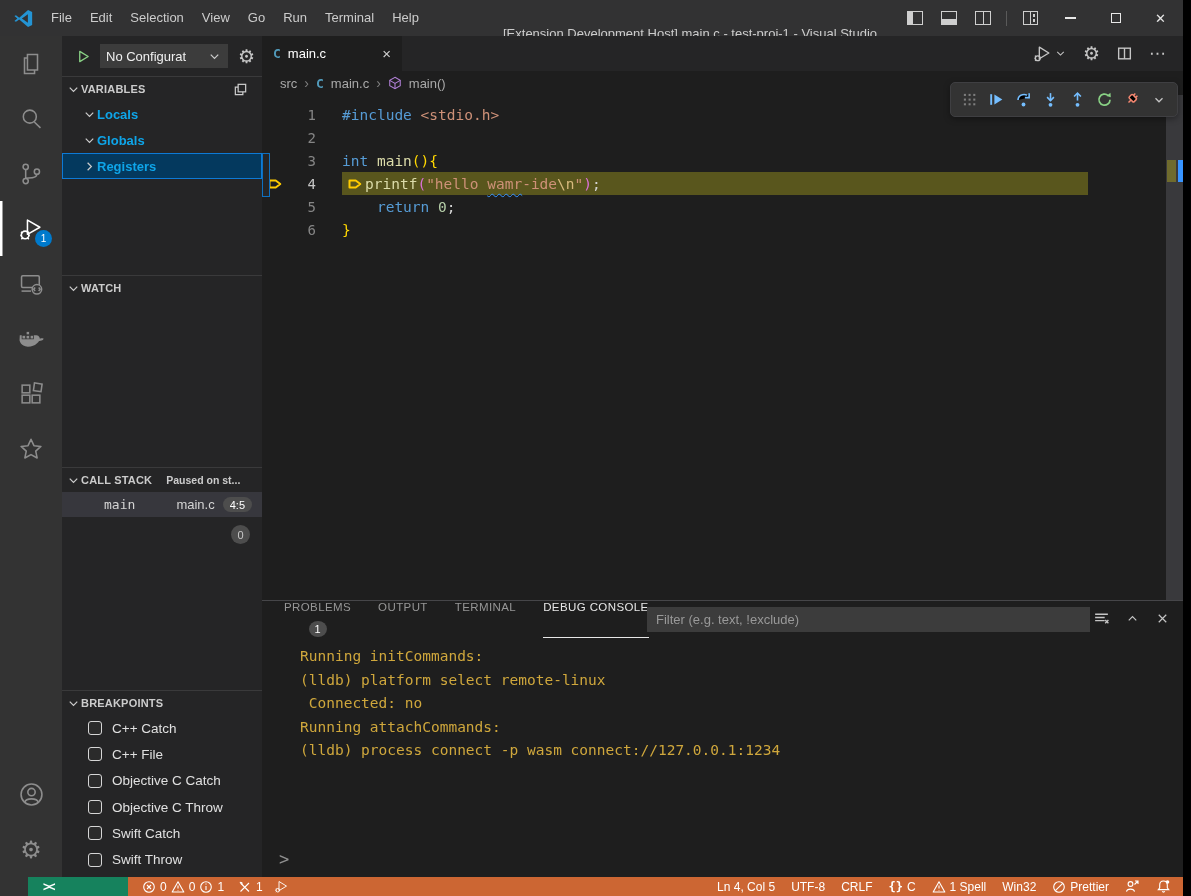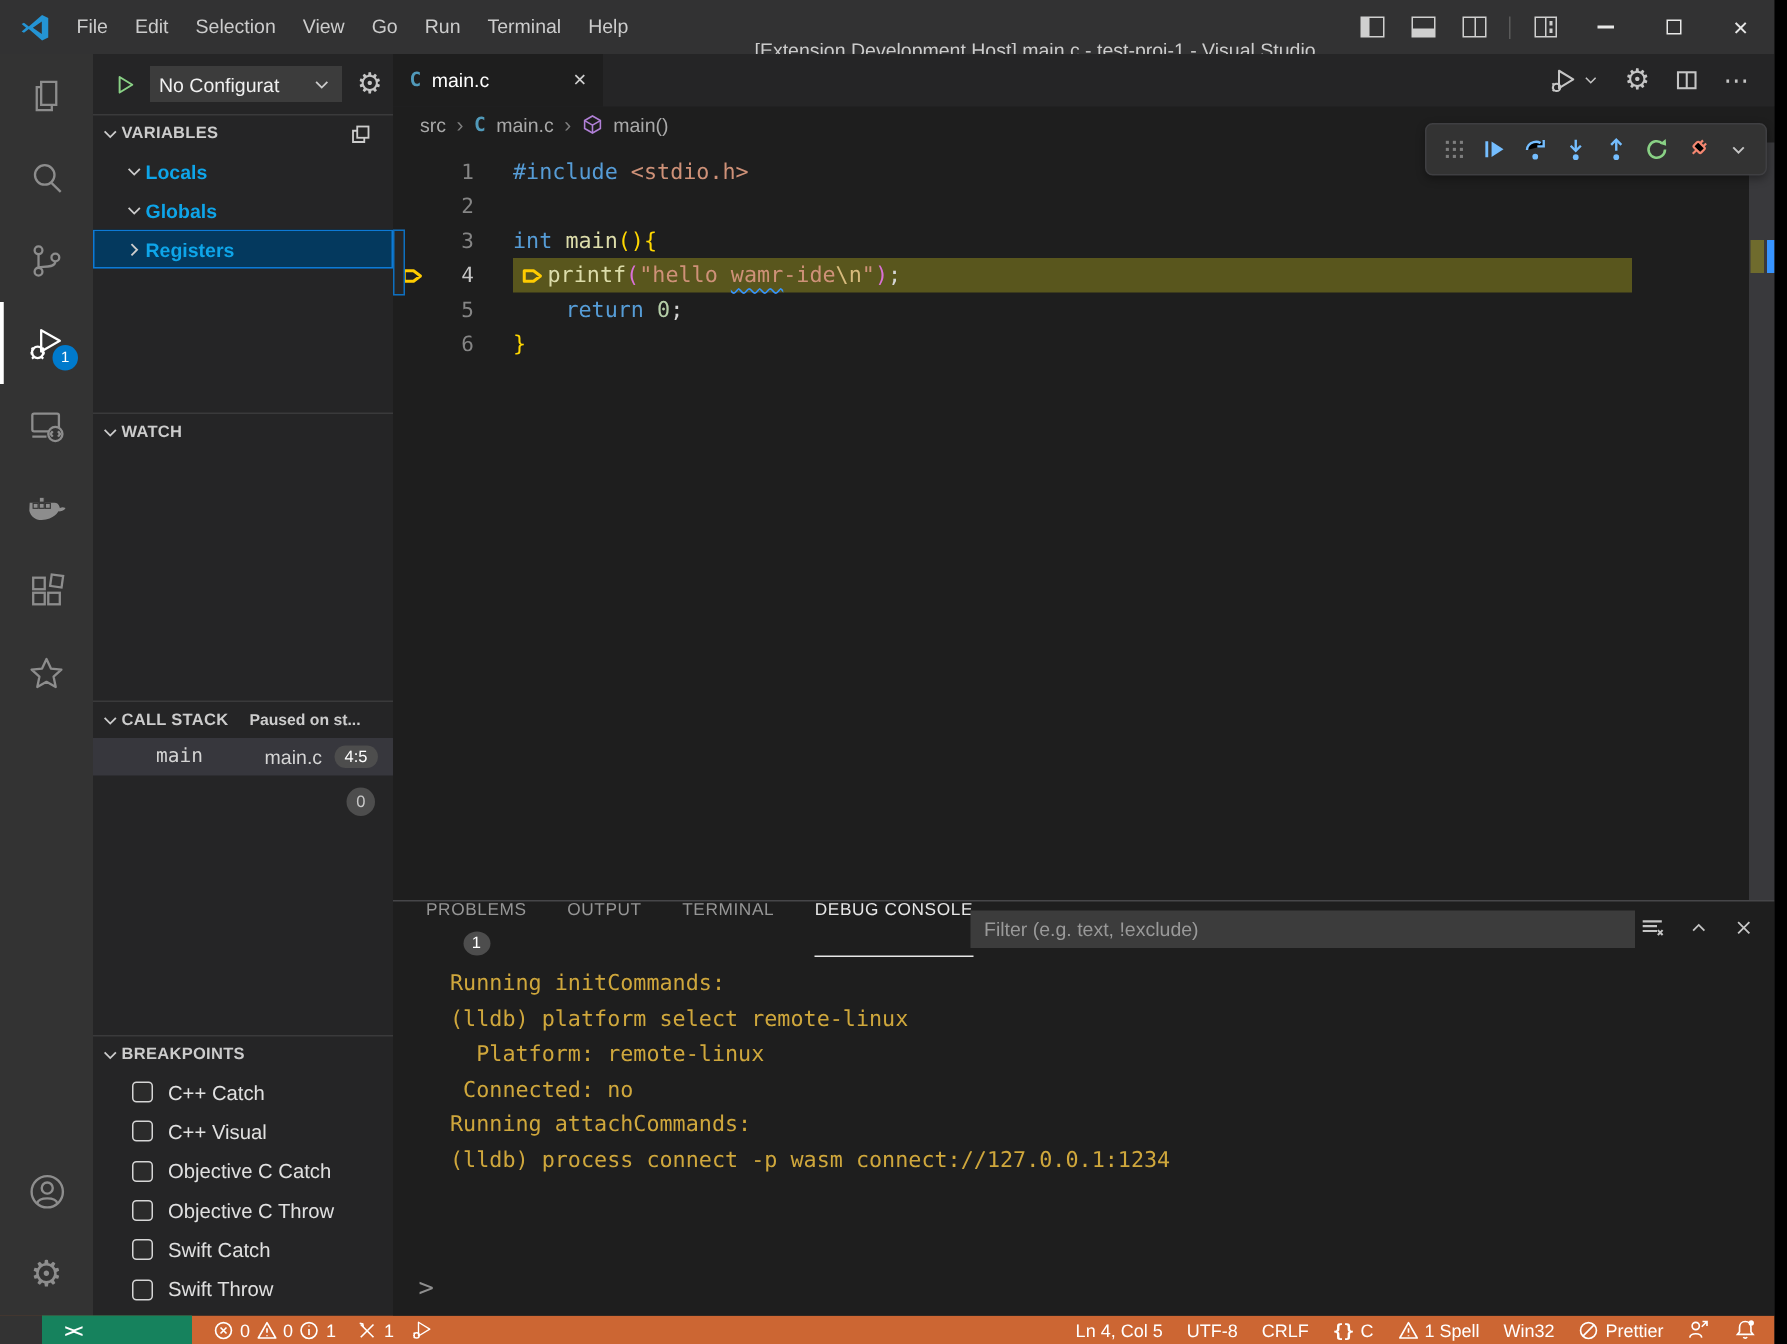--- a/index.html
+++ b/index.html
@@ -324,21 +324,21 @@
             </svg>
           <span class="ttl">BREAKPOINTS</span>
         </div>
         <div id="breakpoints-list">
             <div class="bp-row">
               <span class="checkbox"></span>
               <span>C++ Catch</span>
             </div>
             <div class="bp-row">
               <span class="checkbox"></span>
-              <span>C++ Visual</span>
+              <span>C++ File</span>
             </div>
             <div class="bp-row">
               <span class="checkbox"></span>
               <span>Objective C Catch</span>
             </div>
             <div class="bp-row">
               <span class="checkbox"></span>
               <span>Objective C Throw</span>
             </div>
             <div class="bp-row">
@@ -498,21 +498,21 @@
               <path d="M2 4h12M2 7h9M2 10h9"></path>
               <path d="M11.5 9.5l3 3M14.5 9.5l-3 3"></path>
             </svg>
           <svg width="15" height="15" viewBox="0 0 16 16">
               <polyline points="4,10 8,6 12,10"></polyline>
             </svg>
           <svg width="15" height="15" viewBox="0 0 16 16">
               <path d="M4 4l8 8M12 4l-8 8"></path>
             </svg>
         </div>
-        <div id="console"><div>Running initCommands:</div><div>(lldb) platform select remote-linux</div><div>  Platform: remote-linux</div><div> Connected: no</div><div>Running attachCommands:</div><div>(lldb) process connect -p wasm connect://127.0.0.1:1234</div></div>
+        <div id="console"><div>Running initCommands:</div><div>(lldb) platform select remote-linux</div><div> Connected: no</div><div>Running attachCommands:</div><div>(lldb) process connect -p wasm connect://127.0.0.1:1234</div></div>
         <div class="console-prompt">&gt;</div>
       </div>
     </div>
   </div>
 
   <div class="statusbar">
     <div class="sb-corner"></div>
     <div class="sb-remote">
       <span>&gt;&lt;</span>
     </div>

